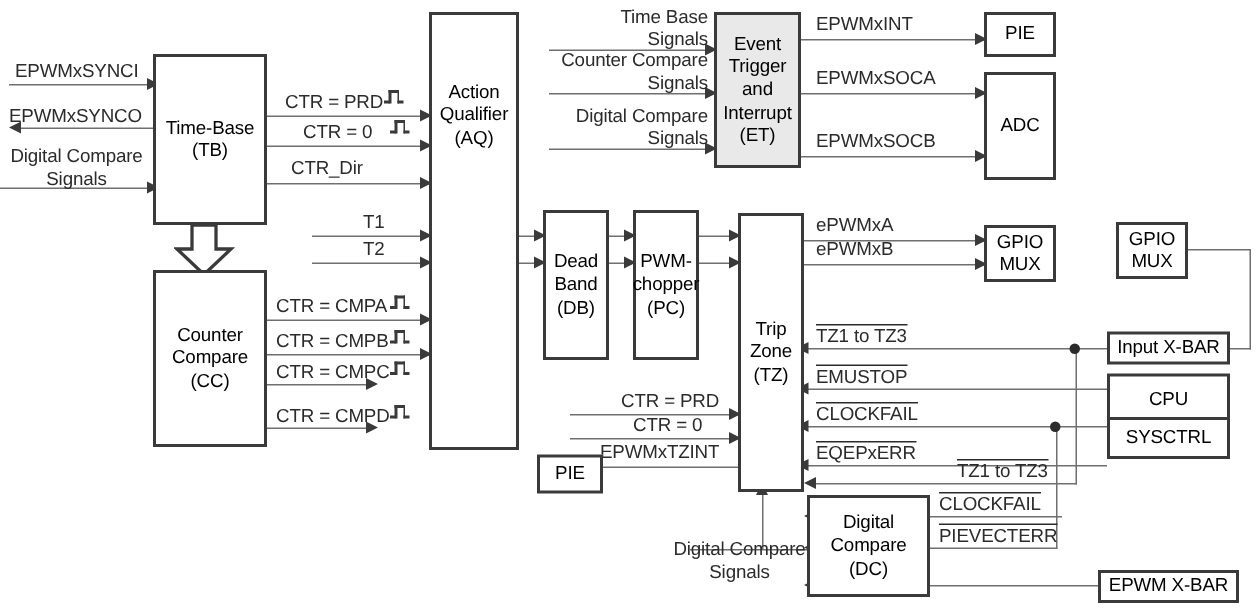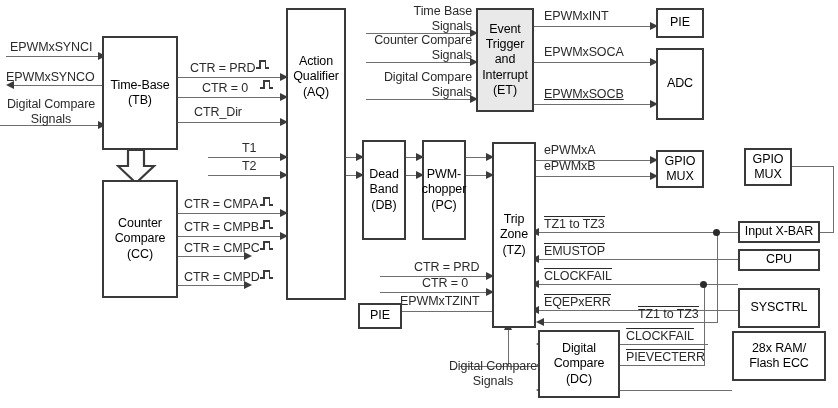--- a/index.html
+++ b/index.html
@@ -288,34 +288,33 @@
 
   <div class="blk thin" style="left:744px; top:148px; width:48px; height:38px;">
     <span class="lbl">GPIO
 MUX</span>
   </div>
 
   <div class="blk thin" style="left:738px; top:221px; width:82px; height:22px;">
     <span class="lbl">Input X-BAR</span>
   </div>
 
-  <div class="blk thin" style="left:738px; top:249px; width:82px; height:22px;">
+  <div class="blk thin" style="left:738px; top:249px; width:82px; height:35px;">
     <span class="lbl">CPU</span>
   </div>
 
-  <div class="blk thin" style="left:738px; top:288px; width:82px; height:40px;">
+  <div class="blk thin" style="left:738px; top:278px; width:82px; height:28px;">
     <span class="lbl">SYSCTRL</span>
   </div>
 
 
-  <div class="blk thin" style="left:732px; top:331px; width:94px; height:50px;">
-    <span class="lbl">28x RAM/
-Flash ECC</span>
-  </div>
-
+
+  <div class="blk thin" style="left:732px; top:380px; width:94px; height:22px;">
+    <span class="lbl">EPWM X-BAR</span>
+  </div>
 
   <div class="blk thin" style="left:358px; top:303px; width:44px; height:26px;">
     <span class="lbl">PIE</span>
   </div>
 
   <div class="tlabel" style="left:10px; top:40px;">EPWMxSYNCI</div>
   <div class="tlabel" style="left:6px;  top:70px;text-align:center;">EPWMxSYNCO</div>
   <div class="tlabel c" style="left:2px; top:97px; width:98px; white-space:pre-line;">Digital Compare
 Signals</div>
 
@@ -375,21 +374,21 @@
 
   <div class="tlabel r" style="left:366px; top:4px;  width:106px; white-space:pre-line;">Time Base
 Signals</div>
   <div class="tlabel r" style="left:352px; top:33px; width:120px; white-space:pre-line;">Counter Compare
 Signals</div>
   <div class="tlabel r" style="left:356px; top:70px; width:116px; white-space:pre-line;">Digital Compare
 Signals</div>
 
   <div class="tlabel" style="left:544px; top:9px;  ">EPWMxINT</div>
   <div class="tlabel" style="left:544px; top:45px; ">EPWMxSOCA</div>
-  <div class="tlabel" style="left:544px; top:87px;text-decoration:underline; ">EPWMxSOCB</div>
+  <div class="tlabel" style="left:544px; top:87px; ">EPWMxSOCB</div>
 
   <div class="tlabel" style="left:544px; top:143px;">ePWMxA</div>
   <div class="tlabel" style="left:544px; top:159px;">ePWMxB</div>
 
   <div class="tlabel" style="left:544px; top:216px;">
     <span class="ovl">TZ1 to TZ3</span>
   </div>
   <div class="tlabel" style="left:544px; top:243px;">
     <span class="ovl">EMUSTOP</span>
   </div>

